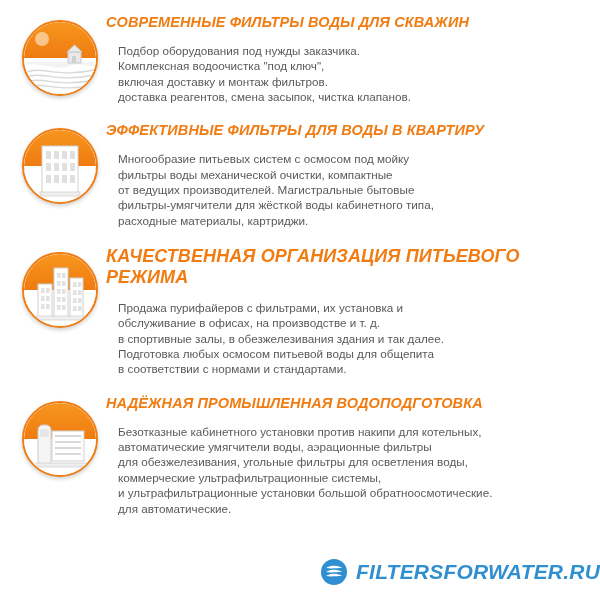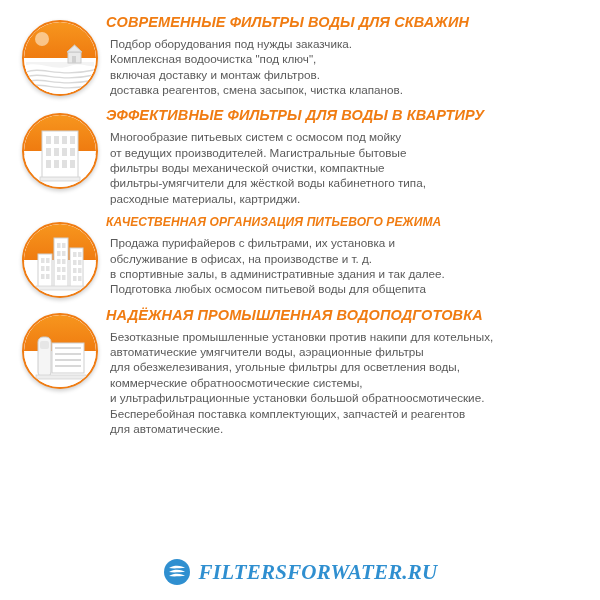--- a/index.html
+++ b/index.html
@@ -65,41 +65,40 @@
     color: #f07c12;
     font-size: 14.5px;
     font-weight: bold;
     font-style: italic;
     letter-spacing: 0.1px;
     line-height: 1.15;
     margin: 0 0 5px 0;
     text-transform: uppercase;
   }
   .heading.h-small {
-    font-size: 12px;
+    font-size: 18px;
     font-style: italic;
   }
   .body-text {
     font-size: 11.7px;
     line-height: 1.32;
     color: #5a5a5a;
-    margin: 4px;
+    margin: 12px;
   }
   .body-text div {
     white-space: nowrap;
   }
   .footer {
     position: absolute;
     left: 0;
     bottom: 14px;
     width: 100%;
     display: flex;
-    justify-content: center;
+    justify-content: flex-end;
     align-items: center;
-    font-family: Liberation Serif, serif;
   }
   .logo-mark {
     width: 28px;
     height: 28px;
     margin-right: 8px;
   }
   .logo-text {
     font-size: 21px;
     font-weight: bold;
     font-style: italic;
@@ -170,22 +169,22 @@
             <rect x="46" y="45" width="5" height="8"></rect>
           </g>
           <rect x="16" y="62" width="40" height="4" fill="#efefef" stroke="#d0d0d0" stroke-width="0.8"></rect>
         </svg>
       </div>
     </div>
     <div class="text-col">
       <h2 class="heading">ЭФФЕКТИВНЫЕ ФИЛЬТРЫ ДЛЯ ВОДЫ В КВАРТИРУ</h2>
       <div class="body-text">
         <div>Многообразие питьевых систем с осмосом под мойку</div>
+        <div>фильтры воды механической очистки, компактные</div>
         <div>от ведущих производителей. Магистральные бытовые</div>
-        <div>фильтры воды механической очистки, компактные</div>
         <div>фильтры-умягчители для жёсткой воды кабинетного типа,</div>
         <div>расходные материалы, картриджи.</div>
       </div>
     </div>
   </div>
 
   <div class="block">
     <div class="icon-col">
       <div class="circle">
         <div class="top-arc"></div>
@@ -224,22 +223,23 @@
           </g>
           <rect x="12" y="62" width="48" height="4" fill="#efefef" stroke="#d4d4d4" stroke-width="0.8"></rect>
         </svg>
       </div>
     </div>
     <div class="text-col">
       <h2 class="heading h-small">КАЧЕСТВЕННАЯ ОРГАНИЗАЦИЯ ПИТЬЕВОГО РЕЖИМА</h2>
       <div class="body-text">
         <div>Продажа пурифайеров с фильтрами, их установка и</div>
         <div>обслуживание в офисах, на производстве и т. д.</div>
-        <div>в спортивные залы, в административные здания и так далее.</div>
+        <div>в спортивные залы, в обезжелезивания здания и так далее.</div>
         <div>Подготовка любых осмосом питьевой воды для общепита</div>
+        <div>в соответствии с нормами и стандартами.</div>
       </div>
     </div>
   </div>
 
   <div class="block">
     <div class="icon-col">
       <div class="circle">
         <div class="top-arc"></div>
         <svg class="inner" viewBox="0 0 72 72" xmlns="http://www.w3.org/2000/svg">
           <path d="M0 38 L72 38 L72 72 L0 72 Z" fill="#ffffff"></path>
@@ -252,26 +252,25 @@
             <line x1="31" y1="45" x2="57" y2="45"></line>
             <line x1="31" y1="51" x2="57" y2="51"></line>
           </g>
           <rect x="12" y="60" width="50" height="4" fill="#ededed" stroke="#d2d2d2" stroke-width="0.8"></rect>
         </svg>
       </div>
     </div>
     <div class="text-col">
       <h2 class="heading">НАДЁЖНАЯ ПРОМЫШЛЕННАЯ ВОДОПОДГОТОВКА</h2>
       <div class="body-text">
-        <div>Безотказные промышленные установки против накипи для котельных,</div>
+        <div>Безотказные кабинетного установки против накипи для котельных,</div>
         <div>автоматические умягчители воды, аэрационные фильтры</div>
         <div>для обезжелезивания, угольные фильтры для осветления воды,</div>
-        <div>коммерческие обратноосмотические системы,</div>
+        <div>коммерческие ультрафильтрационные системы,</div>
         <div>и ультрафильтрационные установки большой обратноосмотические.</div>
-        <div>Бесперебойная поставка комплектующих, запчастей и реагентов</div>
         <div>для автоматические.</div>
       </div>
     </div>
   </div>
 
   <div class="footer">
     <span class="logo-mark">
       <svg viewBox="0 0 28 28" xmlns="http://www.w3.org/2000/svg">
         <circle cx="14" cy="14" r="13" fill="#2f8fd0"></circle>
         <path d="M6 10 C12 6, 20 8, 22 10 C17 10, 11 11, 6 10 Z" fill="#ffffff"></path>

